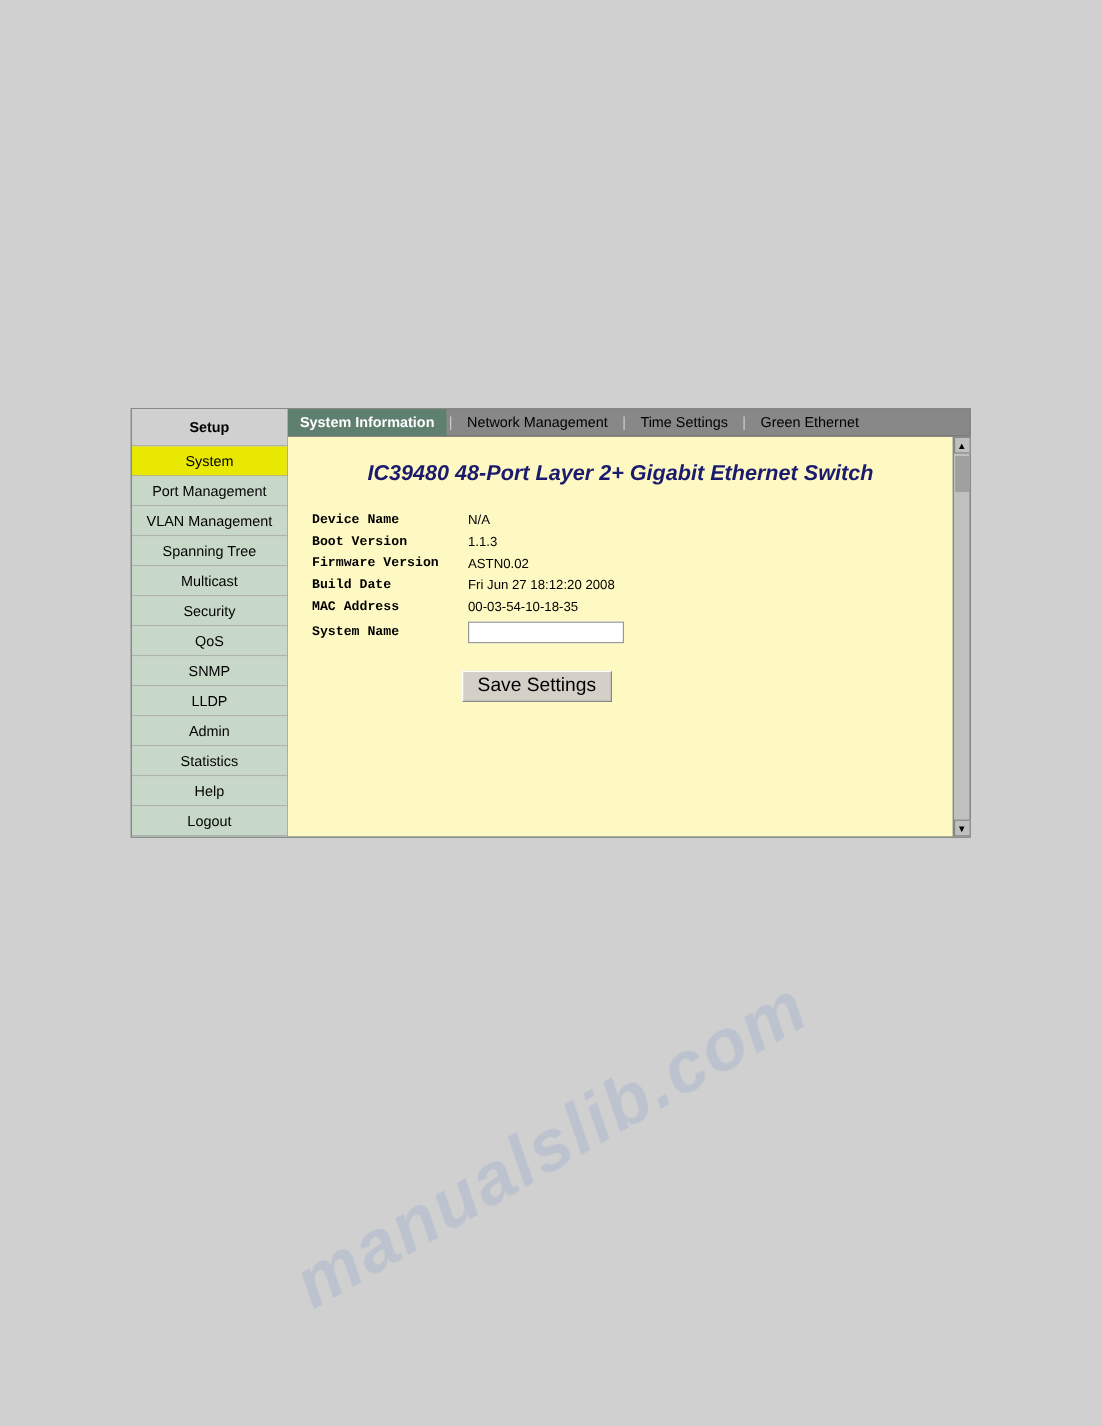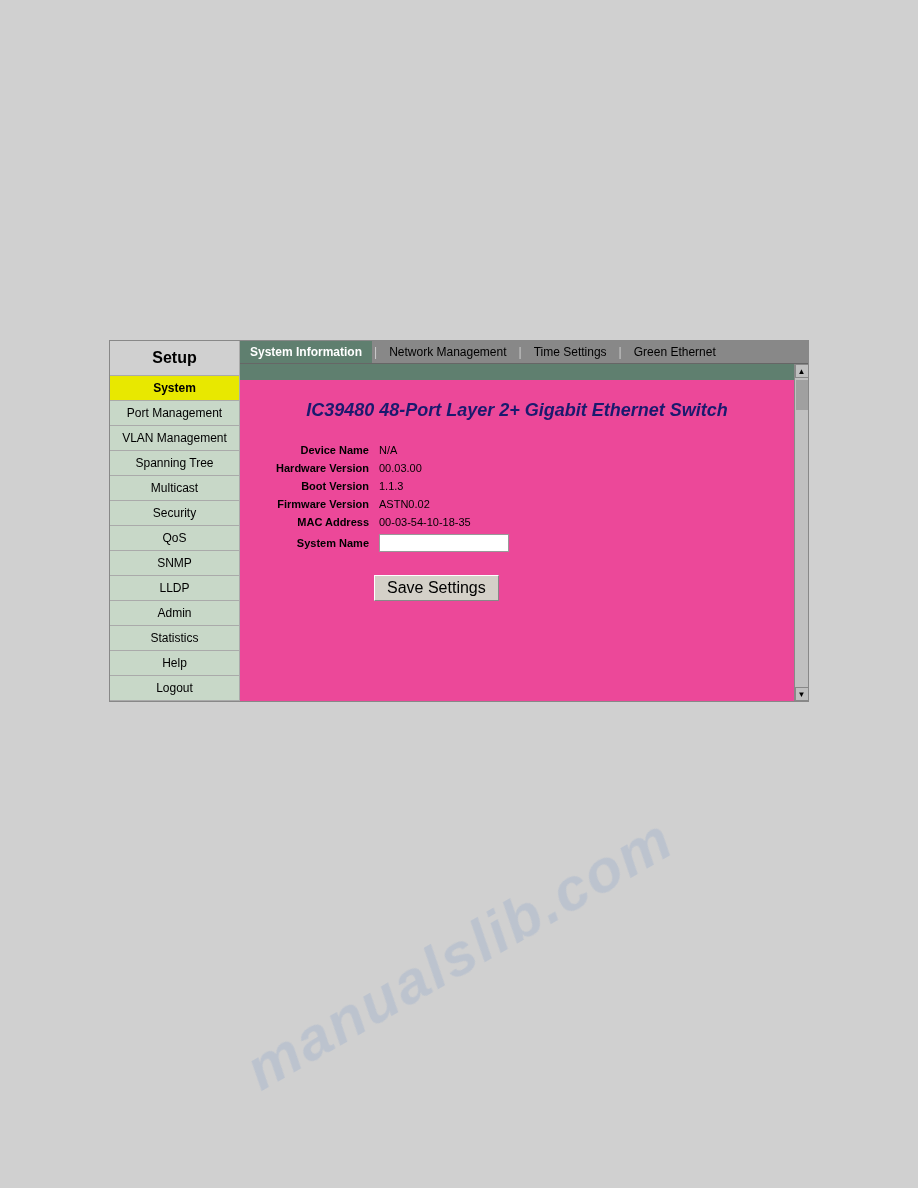--- a/index.html
+++ b/index.html
@@ -34,21 +34,21 @@
       width: 130px;
       background: #e8e8e8;
       flex-shrink: 0;
       border-right: 1px solid #aaa;
     }
 
     .sidebar-title {
       background: #d0d0d0;
       text-align: center;
       font-weight: bold;
-      font-size: 16px;
+      font-size: 12px;
       padding: 8px 4px;
       color: #000;
       border-bottom: 1px solid #aaa;
     }
 
     .sidebar-item {
       display: block;
       width: 100%;
       padding: 5px 4px;
       text-align: center;
@@ -56,21 +56,21 @@
       color: #000;
       background: #c8d8c8;
       border-bottom: 1px solid #aaa;
       cursor: pointer;
       text-decoration: none;
     }
 
     .sidebar-item.active {
       background: #e8e800;
       color: #000;
-      font-weight: bold;
+      font-weight: normal;
     }
 
     
     .main-content {
       flex: 1;
       display: flex;
       flex-direction: column;
       background: #5f7f6f;
       position: relative;
     }
@@ -105,23 +105,22 @@
     }
 
     
     .content-with-scroll {
       display: flex;
       flex: 1;
     }
 
     .content-area {
       flex: 1;
-      padding: 15px 4px;
-      background: #ec4899;
-      margin-top: 16px;
+      padding: 15px 15px;
+      background: #fef9c3;
     }
 
     .scrollbar {
       width: 14px;
       background: #c0c0c0;
       border-left: 1px solid #888;
       display: flex;
       flex-direction: column;
       align-items: center;
     }
@@ -179,21 +178,22 @@
     .info-table tr td {
       padding: 3px 5px;
       vertical-align: middle;
     }
 
     .info-table tr td:first-child {
       font-weight: bold;
       font-size: 11px;
       color: #000;
       width: 130px;
-      text-align: right;
+      text-align: left;
+      font-family: Liberation Mono, monospace;
     }
 
     .info-table tr td:last-child {
       font-size: 11px;
       color: #000;
     }
 
     .info-input {
       background: #fff;
       border: 1px solid #999;
@@ -273,30 +273,30 @@
 
           <div class="page-title">IC39480 48-Port Layer 2+ Gigabit Ethernet Switch</div>
 
           <table class="info-table">
             <tbody id="fields-container">
                 <tr>
                   <td>Device Name</td>
                   <td>N/A</td>
                 </tr>
                 <tr>
-                  <td>Hardware Version</td>
-                  <td>00.03.00</td>
-                </tr>
-                <tr>
                   <td>Boot Version</td>
                   <td>1.1.3</td>
                 </tr>
                 <tr>
                   <td>Firmware Version</td>
                   <td>ASTN0.02</td>
+                </tr>
+                <tr>
+                  <td>Build Date</td>
+                  <td>Fri Jun 27 18:12:20 2008</td>
                 </tr>
                 <tr>
                   <td>MAC Address</td>
                   <td>00-03-54-10-18-35</td>
                 </tr>
                 <tr>
                   <td>System Name</td>
                   <td><input type="text" class="info-input" style=""></td>
                 </tr>
               </tbody>

